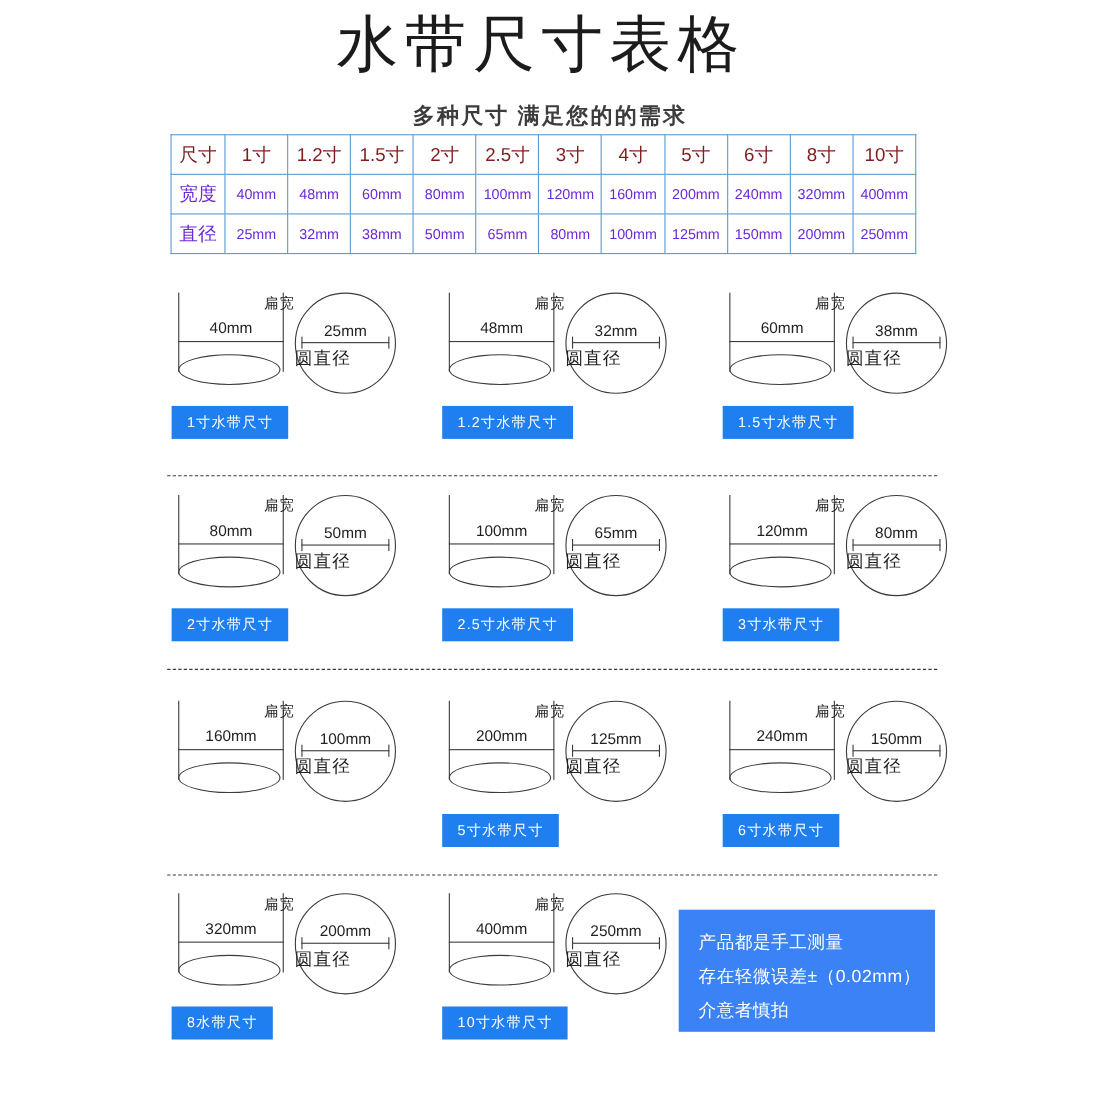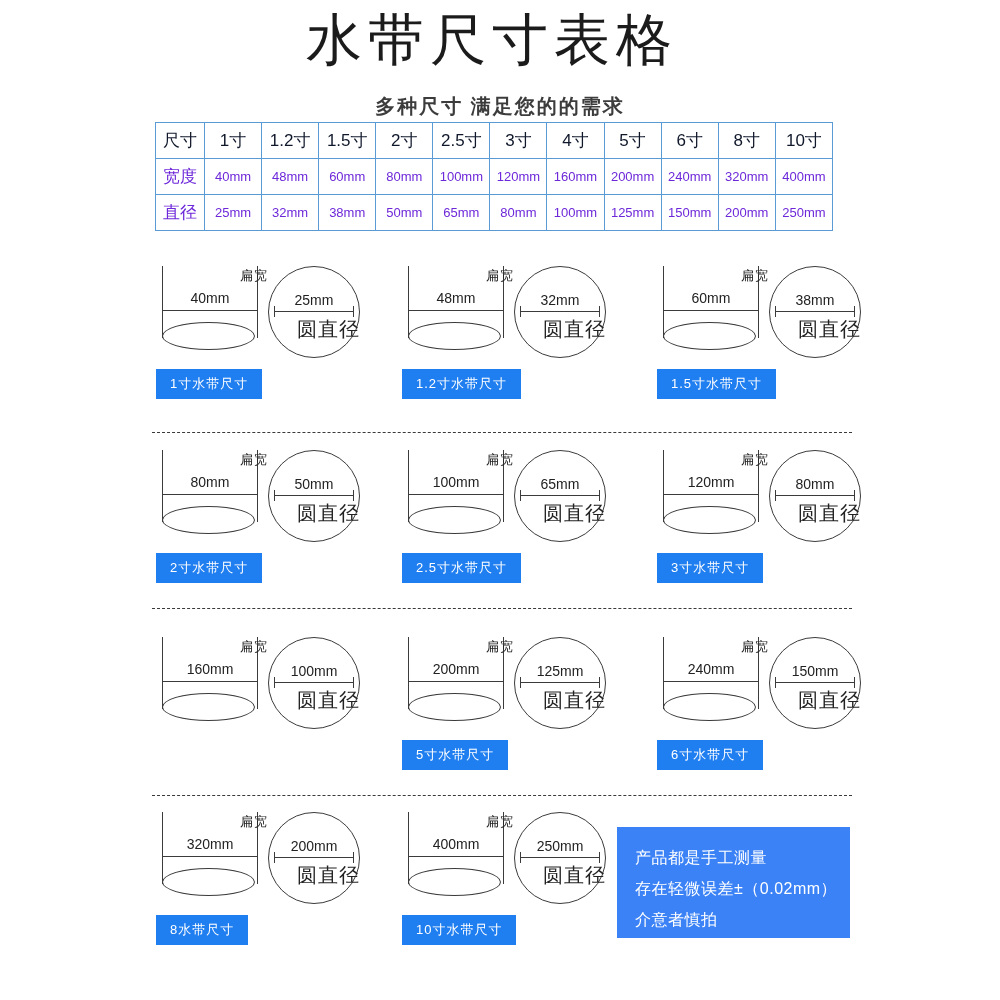--- a/index.html
+++ b/index.html
@@ -54,21 +54,21 @@
     padding: 0;
   }
   #spec-table td.rowhead {
     width: 48px;
     font-size: 17px;
     color: #1b1b1b;
     letter-spacing: 0px;
   }
   #spec-table tr.header-row td {
     font-size: 17px;
-    color: #0f172a;
+    color: #7f1d1d;
   }
   #spec-table tr.data-row td {
     font-size: 13px;
     color: #6d28d9;
   }
   #spec-table tr.data-row td.rowhead { font-size: 17px; }
 
   
   .card {
     position: absolute;
@@ -179,22 +179,22 @@
     width: 92px;
     text-align: center;
     font-size: 14px;
     color: #222;
   }
   .round .lbl-bot {
     position: absolute;
     left: 0;
     top: 50px;
     width: 92px;
-    text-align: right;
-    font-size: 20px;
+    text-align: left;
+    font-size: 16px;
     color: #222;
     letter-spacing: 1px;
   }
 
   
   .tag {
     position: absolute;
     left: 0px;
     top: 103px;
     height: 30px;

